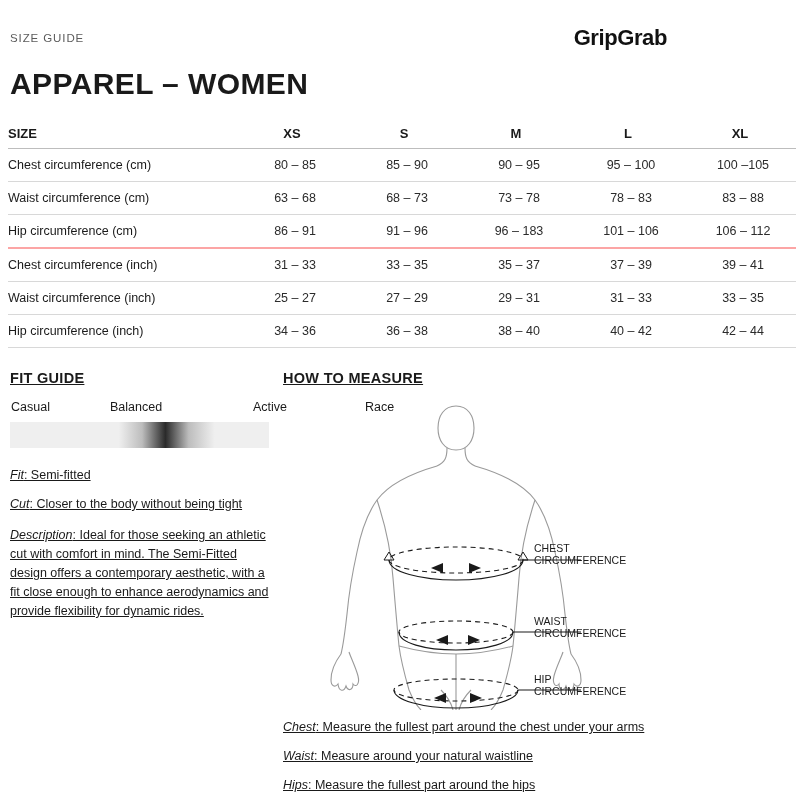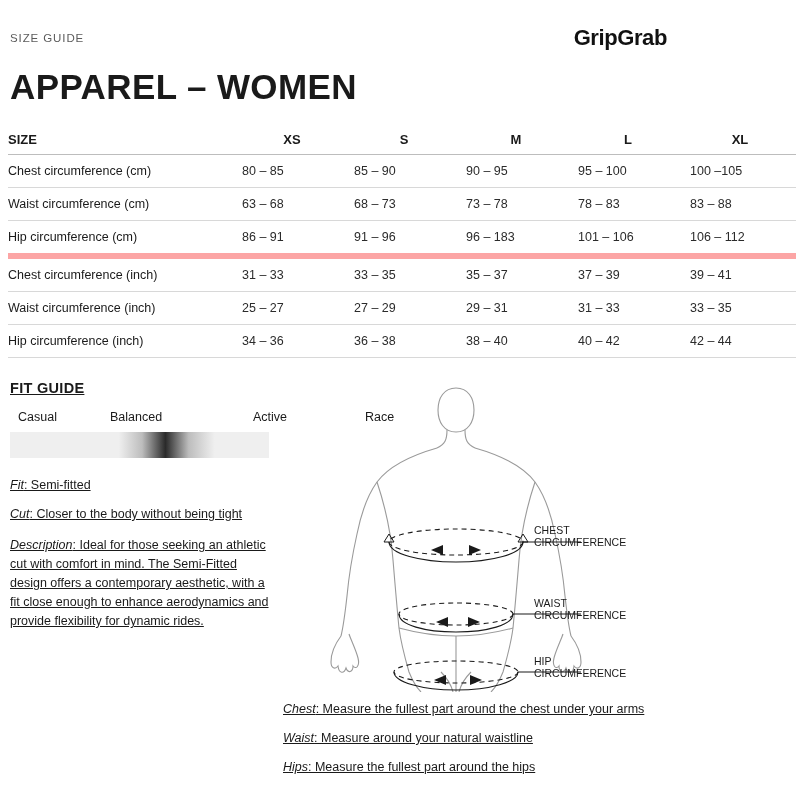--- a/index.html
+++ b/index.html
@@ -39,21 +39,21 @@
   }
   .logo {
     font-size: 22px;
     font-weight: 700;
     letter-spacing: -0.4px;
     color: #111;
   }
 
   
   .title {
-    font-size: 35px;
+    font-size: 30px;
     font-weight: 700;
     letter-spacing: 0.4px;
     margin: 12px 0 16px 2px;
   }
 
   
   table.size-table {
     width: 100%;
     border-collapse: collapse;
     table-layout: fixed;
@@ -78,23 +78,24 @@
     text-align: left;
   }
   table.size-table thead th.col-size {
     text-align: center;
   }
   table.size-table td.col-label {
     width: 230px;
   }
   table.size-table td.val {
     color: #2b2b2b;
+    text-align: center;
   }
   table.size-table tr.row-divider td {
-    border-bottom: 6px solid #fca5a5;
+    border-bottom: 2px solid #fca5a5;
   }
   table.size-table tr:last-child td {
     border-bottom: 1px solid #d8d8d8;
   }
 
   
   .c0 { width: 228px; }
   .c1, .c2, .c3, .c4, .c5 { width: 112px; }
 
   .cellwrap { display: block; }
@@ -124,21 +125,21 @@
   }
 
   .fit-scale-labels {
     position: relative;
     height: 18px;
     margin-left: 2px;
     font-size: 12.5px;
     color: #1a1a1a;
   }
   .fit-scale-labels span { position: absolute; top: 0; }
-  .fsl-0 { left: 8px; }
+  .fsl-0 { left: 1px; }
   .fsl-1 { left: 100px; }
   .fsl-2 { left: 243px; }
   .fsl-3 { left: 355px; }
 
   .fit-bar {
     position: relative;
     height: 26px;
     margin: 4px 2px 0 2px;
     background: linear-gradient(to right,
         #efefef 0%,
@@ -365,20 +366,21 @@
         <div class="fit-line">
           <span class="lbl">Cut</span><span>: Closer to the body without being tight</span>
         </div>
         <div class="fit-desc">
           <span class="lbl">Description</span><span>: Ideal for those seeking an athletic cut with comfort in mind. The Semi-Fitted design offers a contemporary aesthetic, with a fit close enough to enhance aerodynamics and provide flexibility for dynamic rides.</span>
         </div>
       </div>
     </div>
 
     <div class="col-right">
+      <div class="sec-title">HOW TO MEASURE</div>
 
       <div class="measure-figure">
         <svg width="388" height="310" viewBox="0 0 388 310" xmlns="http://www.w3.org/2000/svg">
           <g fill="none" stroke="#9a9a9a" stroke-width="1.1">
 
             <path d="M175 6 C163 6 157 16 157 28 C157 40 163 50 175 50 C187 50 193 40 193 28 C193 16 187 6 175 6 Z"></path>
 
             <path d="M166 48 C166 58 164 62 156 66"></path>
             <path d="M184 48 C184 58 186 62 194 66"></path>
 

